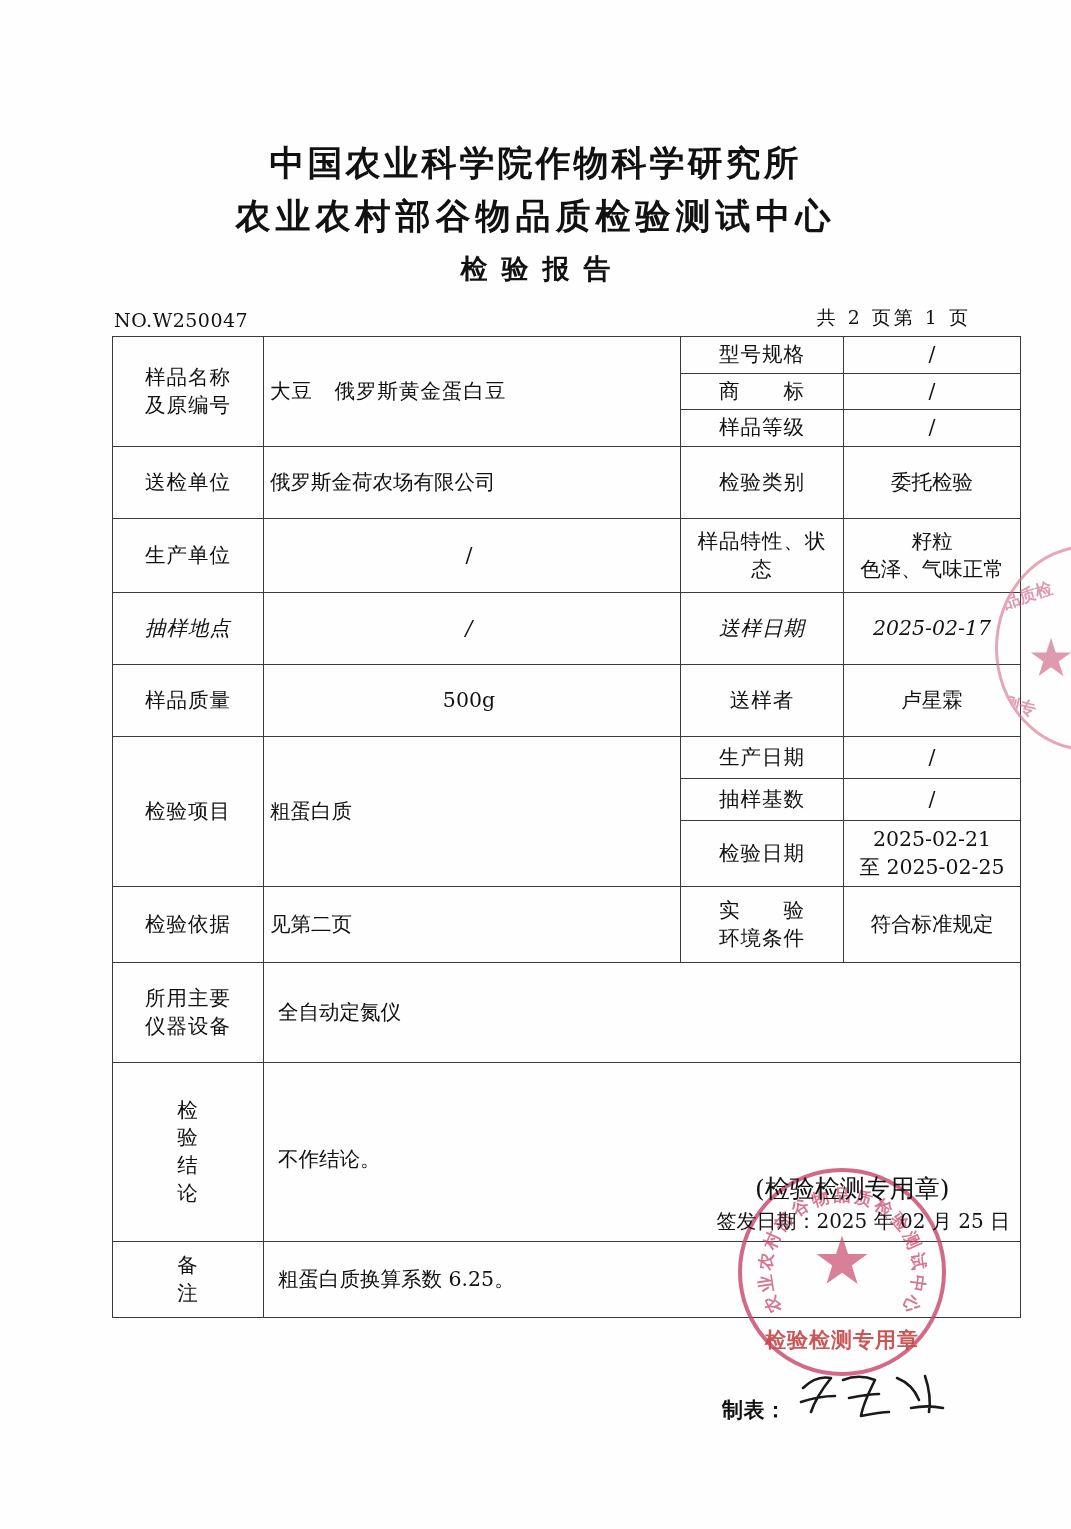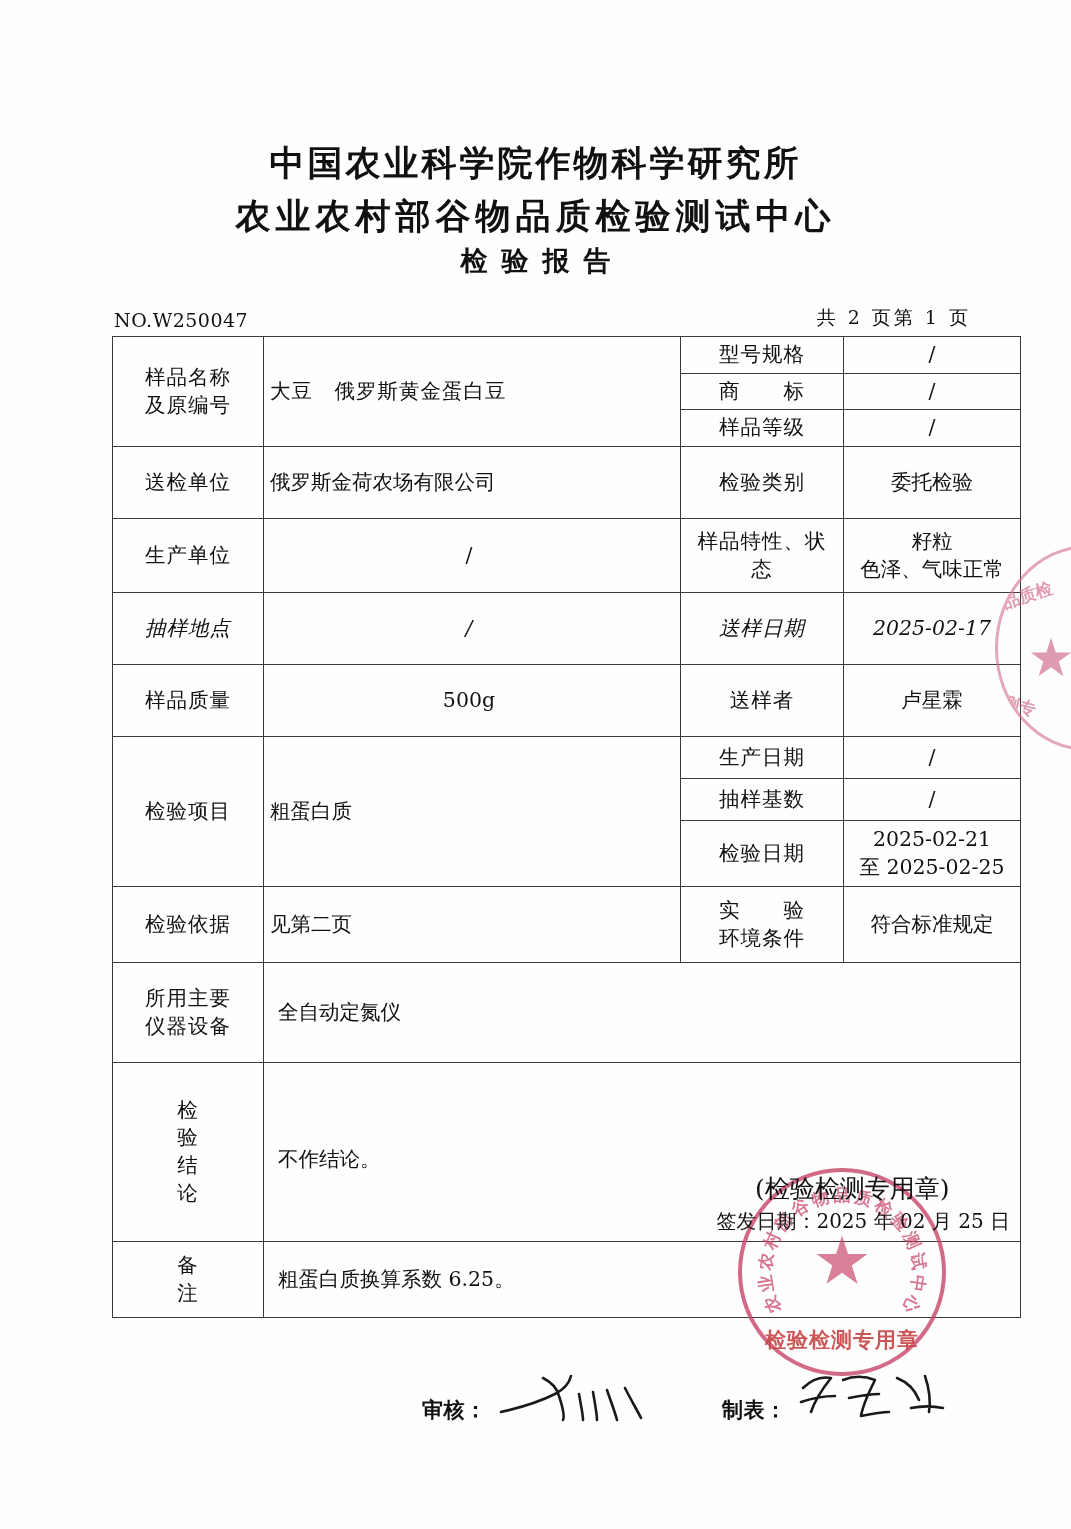--- a/index.html
+++ b/index.html
@@ -42,21 +42,21 @@
     font-size: 35px;
     font-weight: 700;
     letter-spacing: 5px;
     line-height: 1.55;
     font-family: "DejaVu Serif", "Liberation Serif", serif;
   }
   .report-title {
     font-size: 27px;
     font-weight: 700;
     letter-spacing: 14px;
-    margin-top: 0;
+    margin-top: 8px;
     padding-left: 14px;
     font-family: "DejaVu Serif", "Liberation Serif", serif;
   }
 
   
   .meta-row {
     position: absolute;
     left: 114px;
     right: 100px;
     top: 305px;
@@ -393,26 +393,20 @@
     <div class="seal-bottom-text">检验检测专用章</div>
   </div>
 
   <div class="seal-edge">
     <div class="seal-edge-t1">品质检</div>
     <div class="seal-edge-star">★</div>
     <div class="seal-edge-t2">测专</div>
   </div>
 
   <div class="sign-row">
-    <div class="sign-item s2">
-      <span class="sign-label">审核：</span>
-      <svg class="sig-svg" width="160" height="56" viewBox="0 0 160 56">
-        <path d="M8 44 C26 40 46 34 62 26 C70 22 76 16 78 8 M50 10 C58 14 64 20 66 28 M66 28 C70 40 72 48 70 52 M86 26 C88 38 90 46 90 52 M100 24 C102 36 104 46 104 52 M114 22 C118 34 122 44 124 52 M132 20 C138 32 144 42 148 50"></path>
-      </svg>
-    </div>
     <div class="sign-item s3">
       <span class="sign-label">制表：</span>
       <svg class="sig-svg" width="160" height="56" viewBox="0 0 160 56">
         <path d="M10 20 C18 12 28 8 38 10 C30 20 22 32 18 44 M8 34 C20 30 32 28 42 28 M50 12 C60 8 72 8 82 12 C76 24 70 36 68 48 C78 46 88 44 96 44 M56 30 C66 28 76 26 86 26 M104 10 C114 14 122 22 126 32 M132 8 C136 20 138 32 136 44 M118 40 C128 38 140 38 150 40"></path>
       </svg>
     </div>
   </div>
 
 </div>
 

